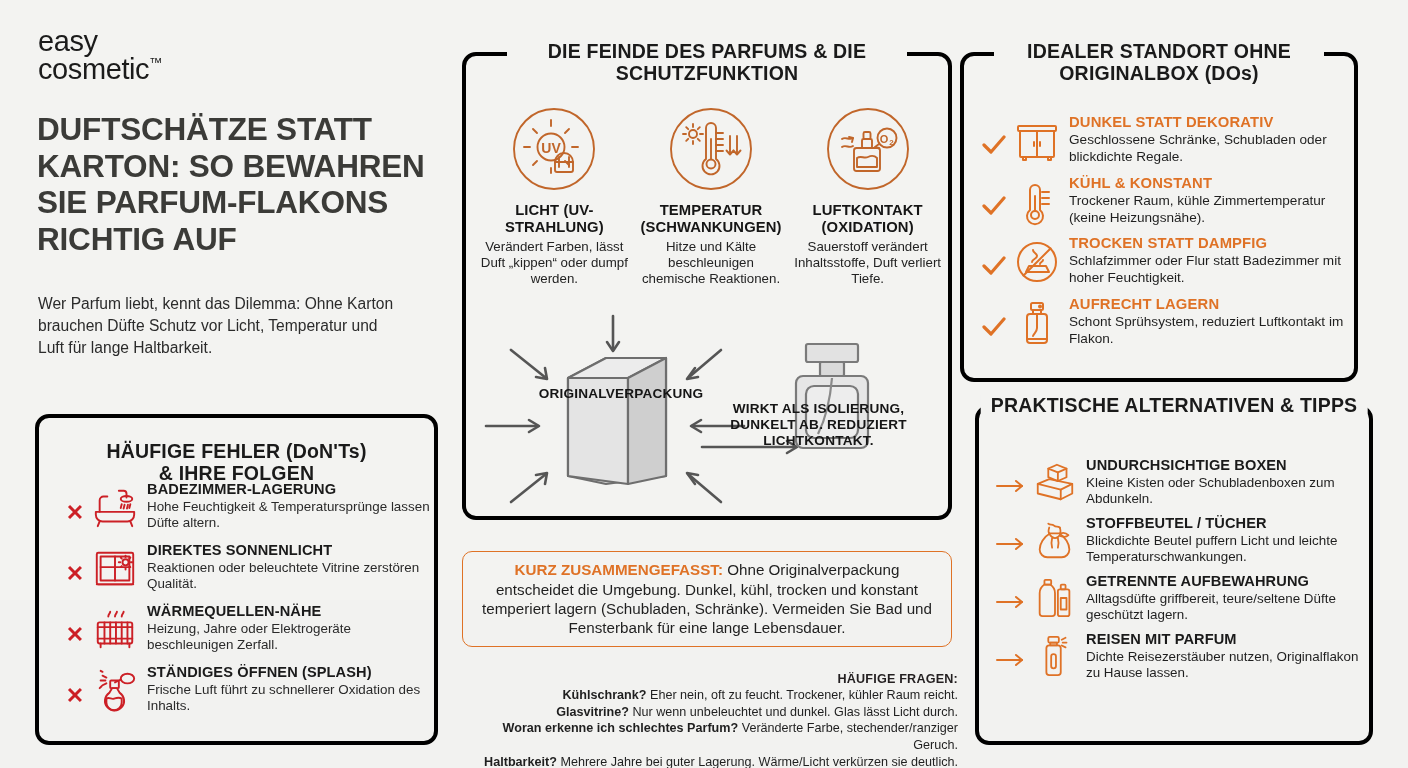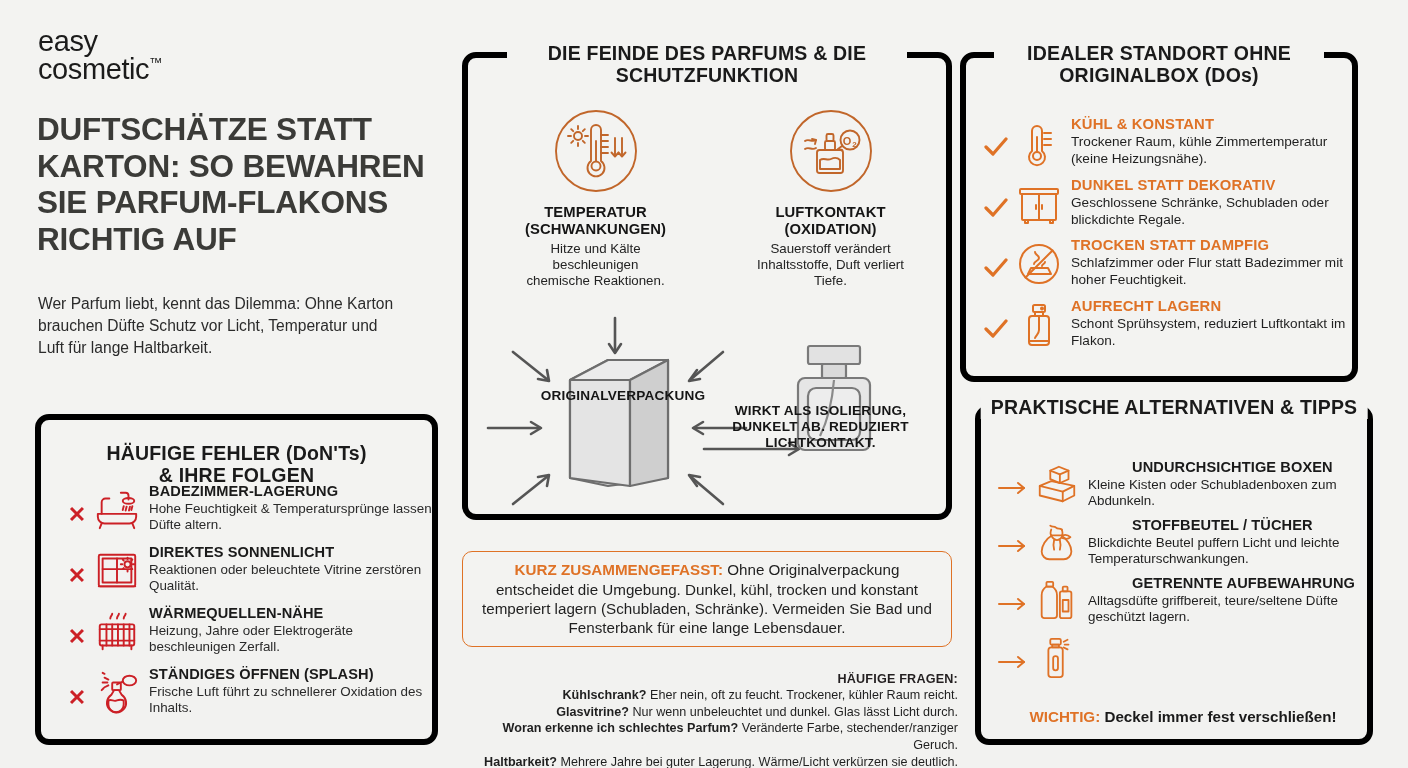--- a/index.html
+++ b/index.html
@@ -12,21 +12,21 @@
   }
   #page {
     position: relative;
     width: 1408px; height: 600px;
     background: #f3f3f1;
   }
 
   
   .panel {
     position: absolute;
-    border: 6px solid #000000;
+    border: 4px solid #000000;
     border-radius: 14px;
     background: transparent;
   }
   .panel-title {
     position: absolute;
     top: -0.72em;
     left: 50%;
     transform: translateX(-50%);
     background: #f3f3f1;
     padding: 0 10px;
@@ -131,21 +131,21 @@
   .do-title { font-size: 14.8px; font-weight: bold; color:#df7226; line-height:1.15; letter-spacing:.15px;}
   .do-desc { font-size: 13.6px; line-height: 1.24; color: #1f1f1f; margin-top: 1px; }
 
   .tip-list { position:absolute; left: 14px; top: 48px; width: 376px; }
   .tip-row { display:flex; align-items:flex-start; margin-bottom: 7px; }
   .tip-arrow { width: 36px; flex:0 0 36px; padding-top: 22px; text-align:center; }
   .tip-arrow svg { width: 30px; height: 14px; display:block; margin:0 auto; }
   .tip-icon { width: 52px; flex:0 0 52px; padding-top: 2px; }
   .tip-icon svg { width: 46px; height: 46px; display:block; margin:0 auto; }
   .tip-text { flex:1; padding-left: 5px; }
-  .tip-title { font-size: 14.6px; font-weight: bold; color:#1a1a1a; line-height:1.15; letter-spacing:.1px;margin-left:44px;}
+  .tip-title { font-size: 14.6px; font-weight: bold; color:#1a1a1a; line-height:1.15; letter-spacing:.1px;}
   .tip-desc { font-size: 13.4px; line-height: 1.24; color:#1f1f1f; margin-top:1px;}
 
   #tips-note {
     position: absolute; left: 14px; bottom: 14px; width: 376px;
     text-align: center; font-size: 15.2px; font-weight: bold; color:#1a1a1a;
   }
   #tips-note .w { color: #df7226; }
 </style>
 </head>
 <body>
@@ -236,20 +236,34 @@
       </div>
 
     </div>
   </div>
 
   <div class="panel" id="enemies-panel">
     <div class="panel-title two-line">DIE FEINDE DES PARFUMS &amp; DIE SCHUTZFUNKTION</div>
 
     <div class="enemy-grid">
 
+      <div class="enemy">
+        <div class="enemy-circle">
+          <svg viewBox="0 0 86 86" fill="none" stroke="#c1662a" stroke-width="1.9" stroke-linecap="round" stroke-linejoin="round">
+            <circle cx="43" cy="43" r="40"></circle>
+            <circle cx="40" cy="41" r="13.5"></circle>
+            <path d="M40 20v-6M40 62v5M19 41h-6M61 41h6M26 27l-4-4M54 55l4 4M54 27l4-4M26 55l-4 4"></path>
+            <text x="40" y="47" font-family="Liberation Sans, sans-serif" font-size="14" font-weight="bold" fill="#c1662a" stroke="none" text-anchor="middle">UV</text>
+            <path d="M53 47c5 0 9 4 9 9v8a2 2 0 0 1-2 2h-14a2 2 0 0 1-2-2v-8c0-5 4-9 9-9z"></path>
+            <path d="M48 51v10M58 51v10M44 56h18"></path>
+          </svg>
+        </div>
+        <div class="enemy-title">LICHT (UV-STRAHLUNG)</div>
+        <div class="enemy-desc">Verändert Farben, lässt Duft „kippen“ oder dumpf werden.</div>
+      </div>
 
       <div class="enemy">
         <div class="enemy-circle">
           <svg viewBox="0 0 86 86" fill="none" stroke="#c1662a" stroke-width="1.9" stroke-linecap="round" stroke-linejoin="round">
             <circle cx="43" cy="43" r="40"></circle>
             <path d="M38 22a5 5 0 0 1 10 0v31a8.5 8.5 0 1 1-10 0z"></path>
             <circle cx="43" cy="58" r="4.5"></circle>
             <path d="M43 53V33"></path>
             <path d="M48 27h7M48 33h7M48 39h7M48 45h7"></path>
             <circle cx="25" cy="28" r="4"></circle>
@@ -344,50 +358,50 @@
     <div class="do-list">
 
       <div class="do-row">
         <div class="do-mark">
           <svg viewBox="0 0 24 22" fill="none" stroke="#df7226" stroke-width="3.2" stroke-linecap="round" stroke-linejoin="round">
               <path d="M2 11 L9 18 L22 3"></path>
             </svg>
         </div>
         <div class="do-icon">
           <svg viewBox="0 0 48 48" fill="none" stroke="#df7226" stroke-width="2" stroke-linecap="round" stroke-linejoin="round">
-            <path d="M17 12a5 5 0 0 1 10 0v20a8 8 0 1 1-10 0z"></path>
-            <circle cx="22" cy="37" r="4"></circle>
-            <path d="M22 33V18"></path>
-            <path d="M29 14h7M29 20h7M29 26h7"></path>
-          </svg>
-        </div>
-        <div class="do-text">
-          <div class="do-title">KÜHL &amp; KONSTANT</div>
-          <div class="do-desc">Trockener Raum, kühle Zimmertemperatur (keine Heizungsnähe).</div>
-        </div>
-      </div>
-
-      <div class="do-row">
-        <div class="do-mark">
-          <svg viewBox="0 0 24 22" fill="none" stroke="#df7226" stroke-width="3.2" stroke-linecap="round" stroke-linejoin="round">
-              <path d="M2 11 L9 18 L22 3"></path>
-            </svg>
-        </div>
-        <div class="do-icon">
-          <svg viewBox="0 0 48 48" fill="none" stroke="#df7226" stroke-width="2" stroke-linecap="round" stroke-linejoin="round">
             <rect x="5" y="9" width="38" height="5" rx="1"></rect>
             <rect x="7" y="14" width="34" height="26" rx="1"></rect>
             <path d="M24 14v26"></path>
             <path d="M21 25v4M27 25v4"></path>
             <path d="M10 40v3h3v-3M35 40v3h3v-3"></path>
           </svg>
         </div>
         <div class="do-text">
           <div class="do-title">DUNKEL STATT DEKORATIV</div>
           <div class="do-desc">Geschlossene Schränke, Schubladen oder blickdichte Regale.</div>
+        </div>
+      </div>
+
+      <div class="do-row">
+        <div class="do-mark">
+          <svg viewBox="0 0 24 22" fill="none" stroke="#df7226" stroke-width="3.2" stroke-linecap="round" stroke-linejoin="round">
+              <path d="M2 11 L9 18 L22 3"></path>
+            </svg>
+        </div>
+        <div class="do-icon">
+          <svg viewBox="0 0 48 48" fill="none" stroke="#df7226" stroke-width="2" stroke-linecap="round" stroke-linejoin="round">
+            <path d="M17 12a5 5 0 0 1 10 0v20a8 8 0 1 1-10 0z"></path>
+            <circle cx="22" cy="37" r="4"></circle>
+            <path d="M22 33V18"></path>
+            <path d="M29 14h7M29 20h7M29 26h7"></path>
+          </svg>
+        </div>
+        <div class="do-text">
+          <div class="do-title">KÜHL &amp; KONSTANT</div>
+          <div class="do-desc">Trockener Raum, kühle Zimmertemperatur (keine Heizungsnähe).</div>
         </div>
       </div>
 
       <div class="do-row">
         <div class="do-mark">
           <svg viewBox="0 0 24 22" fill="none" stroke="#df7226" stroke-width="3.2" stroke-linecap="round" stroke-linejoin="round">
               <path d="M2 11 L9 18 L22 3"></path>
             </svg>
         </div>
         <div class="do-icon">
@@ -511,19 +525,22 @@
         </div>
         <div class="tip-icon">
           <svg viewBox="0 0 48 48" fill="none" stroke="#df7226" stroke-width="1.9" stroke-linecap="round" stroke-linejoin="round">
             <rect x="17" y="4" width="11" height="6" rx="1.5"></rect>
             <rect x="19" y="10" width="7" height="3"></rect>
             <rect x="15" y="13" width="15" height="31" rx="3"></rect>
             <rect x="20" y="22" width="5" height="15" rx="2.5"></rect>
             <path d="M31 7l4-2M32 10l4 0M31 13l4 2"></path>
           </svg>
         </div>
+        <div class="tip-text">
+          <div class="tip-title">REISEN MIT PARFUM</div>
+          <div class="tip-desc">Dichte Reisezerstäuber nutzen, Originalflakon zu Hause lassen.</div>
+        </div>
       </div>
 
     </div>
-    <div id="tips-note"><span class="w">WICHTIG:</span><span> Deckel immer fest verschließen!</span></div>
   </div>
 
 </div>
 
 </body></html>

